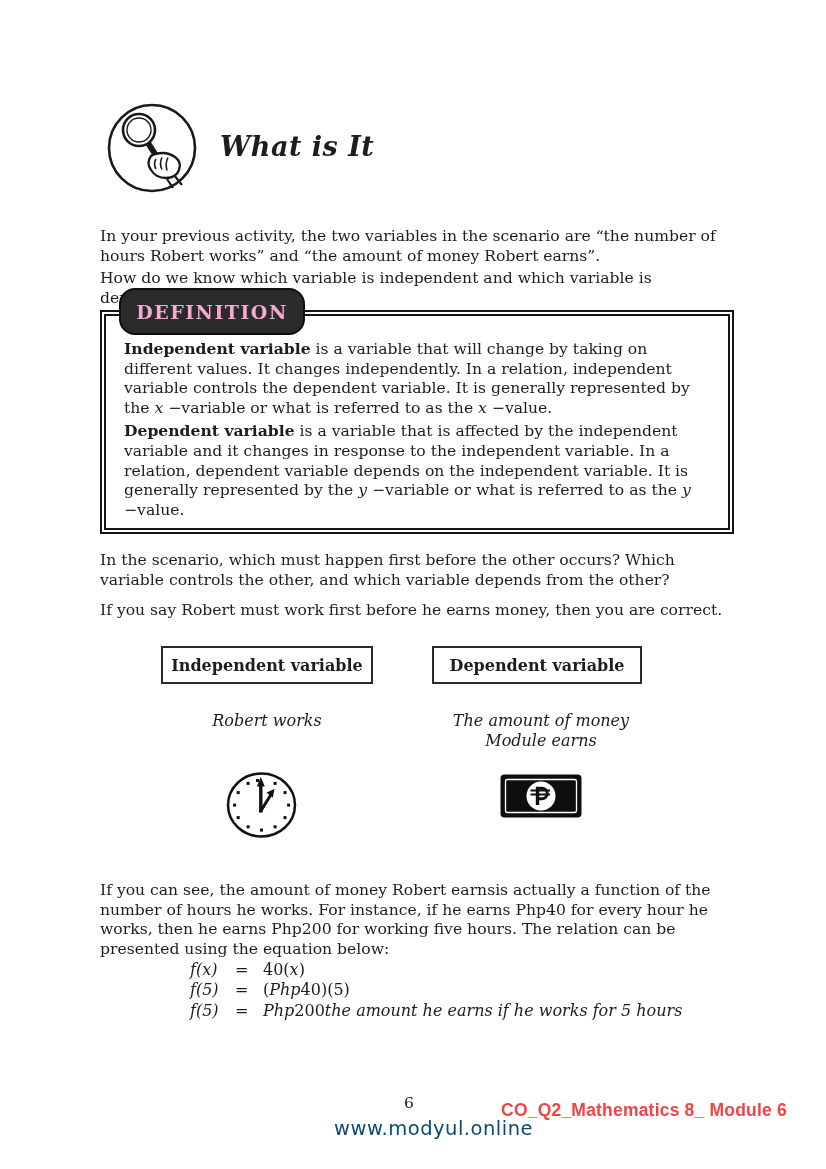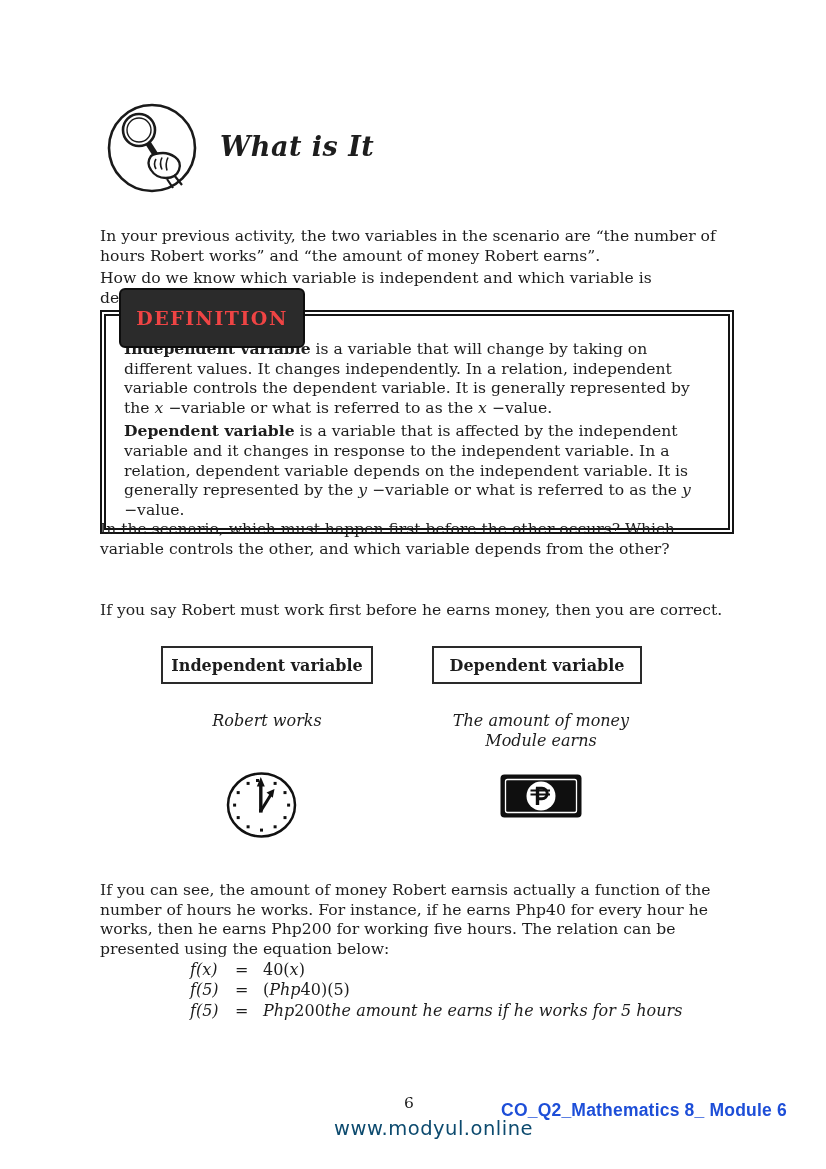--- a/index.html
+++ b/index.html
@@ -26,41 +26,41 @@
 
   
   .para {
     font-size: 15.6px;
     line-height: 19.7px;
     width: 634px;
     left: 100px;
   }
   .p-intro1 { top: 199px; margin-top: 28px; }
   .p-intro2 { top: 249px; margin-top: 20px; }
-  .p-scenario { top: 520px; }
+  .p-scenario { top: 551px; }
   .p-correct { top: 601px; }
   .p-function { top: 881px; }
 
   
   .defbox {
     left: 100px; top: 310px;
     width: 634px; height: 224px;
     border: 2px solid #141414;
   }
   .defbox-inner {
     position: absolute; inset: 2px;
     border: 2.5px solid #141414;
   }
   .def-tab {
     left: 17px; top: -24px;
-    width: 186px; height: 60px;
+    width: 186px; height: 47px;
     background: #2b2b2b;
     border: 2.5px solid #0d0d0d;
-    border-radius: 6px;
-    color: #ef4444;
+    border-radius: 16px;
+    color: #f9a8d4;
     font-size: 19px; font-weight: bold;
     letter-spacing: 1.5px;
     display: flex; align-items: center; justify-content: center;
     z-index: 3;
   }
   .def-content {
     position: absolute;
     left: 22px; right: 20px; top: 27px;
     font-size: 15.6px; line-height: 19.6px;
   }
@@ -99,21 +99,21 @@
   
   .footer-page {
     left: 404px; top: 1094px;
     font-size: 15.5px;
   }
   .footer-module {
     right: 39px; top: 1100px;
     font-family: "Liberation Sans", sans-serif;
     font-weight: bold; font-size: 17.5px;
     letter-spacing: 0.2px;
-    color: #1d4ed8;
+    color: #ef4444;
   }
   .footer-watermark {
     left: 334px; top: 1117px;
     font-family: "DejaVu Sans", sans-serif;
     font-size: 19.5px;
     color: #0c4a6e;
     letter-spacing: 0.5px;
   }
 </style>
 </head>

